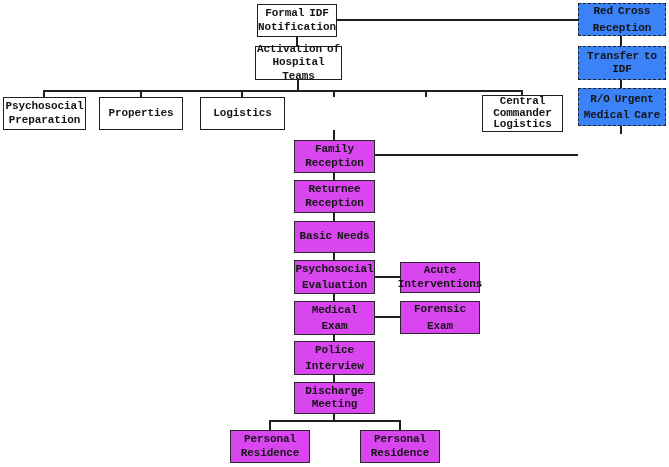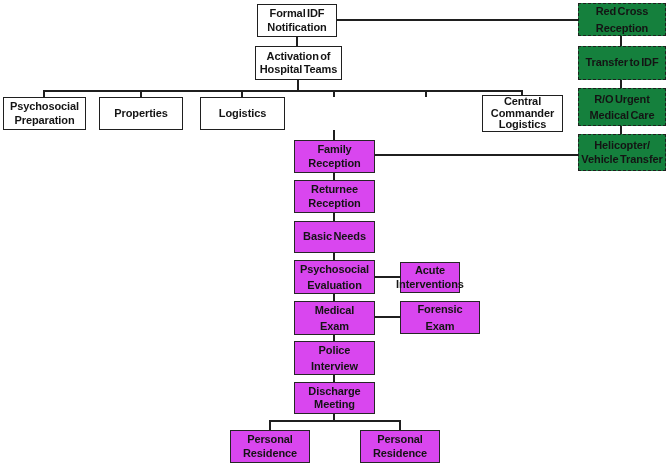--- a/index.html
+++ b/index.html
@@ -1,41 +1,41 @@
 <!DOCTYPE html>
 <html><head>
 <meta charset="utf-8">
 <style>
   html,body{margin:0;padding:0;background:#ffffff;}
   #canvas{
     position:relative;
     width:669px;height:467px;
     background:#ffffff;
-    font-family:Liberation Sans, sans-serif;
+    font-family:Liberation Mono, monospace;
     overflow:hidden;
   }
   .node{
     position:absolute;
     box-sizing:border-box;
     border:1.5px solid #1f1f1f;
     background:#ffffff;
     color:#141414;
     display:flex;
     align-items:center;
     justify-content:center;
     text-align:center;
     white-space:pre-line;
     font-size:11px;
     line-height:13.5px;
     font-weight:600;
     letter-spacing:-0.1px;
     word-spacing:-1.5px;
   }
   .gray{background:#d946ef;border-color:#262626;}
-  .dashed{border:1.6px dashed #1f1f1f;background:#15803d;}
+  .dashed{border:1.6px dashed #1f1f1f;background:#3b82f6;}
   .loose{line-height:16.5px;}
   .tight3{font-size:11px;line-height:11.6px;}
   .line{position:absolute;background:#1f1f1f;}
 </style>
 </head>
 <body>
 
 <div id="canvas">
 
   <div class="line" style="left:296px;top:37px;width:2px;height:9px"></div>
@@ -77,31 +77,29 @@
   <div class="node" style="left:200px;top:97px;width:85px;height:33px">Logistics</div>
   <div class="node tight3" style="left:482px;top:95px;width:81px;height:37px">Central
 Commander
 Logistics</div>
 
   <div class="node dashed loose" style="left:578px;top:3px;width:88px;height:33px">Red Cross
 Reception</div>
   <div class="node dashed" style="left:578px;top:46px;width:88px;height:34px">Transfer to IDF</div>
   <div class="node dashed loose" style="left:578px;top:88px;width:88px;height:38px">R/O Urgent
 Medical Care</div>
-  <div class="node dashed" style="left:578px;top:134px;width:88px;height:37px">Helicopter/
-Vehicle Transfer</div>
 
   <div class="node gray" style="left:294px;top:140px;width:81px;height:33px">Family
 Reception</div>
   <div class="node gray" style="left:294px;top:180px;width:81px;height:33px">Returnee
 Reception</div>
   <div class="node gray" style="left:294px;top:221px;width:81px;height:32px">Basic Needs</div>
   <div class="node gray loose" style="left:294px;top:260px;width:81px;height:34px">Psychosocial
 Evaluation</div>
-  <div class="node gray" style="left:400px;top:262px;width:60px;height:31px">Acute
+  <div class="node gray" style="left:400px;top:262px;width:80px;height:31px">Acute
 Interventions</div>
   <div class="node gray loose" style="left:294px;top:301px;width:81px;height:34px">Medical
 Exam</div>
   <div class="node gray loose" style="left:400px;top:301px;width:80px;height:33px">Forensic
 Exam</div>
   <div class="node gray" style="left:294px;top:382px;width:81px;height:32px">Discharge
 Meeting</div>
   <div class="node gray loose" style="left:294px;top:341px;width:81px;height:34px">Police
 Interview</div>
 

